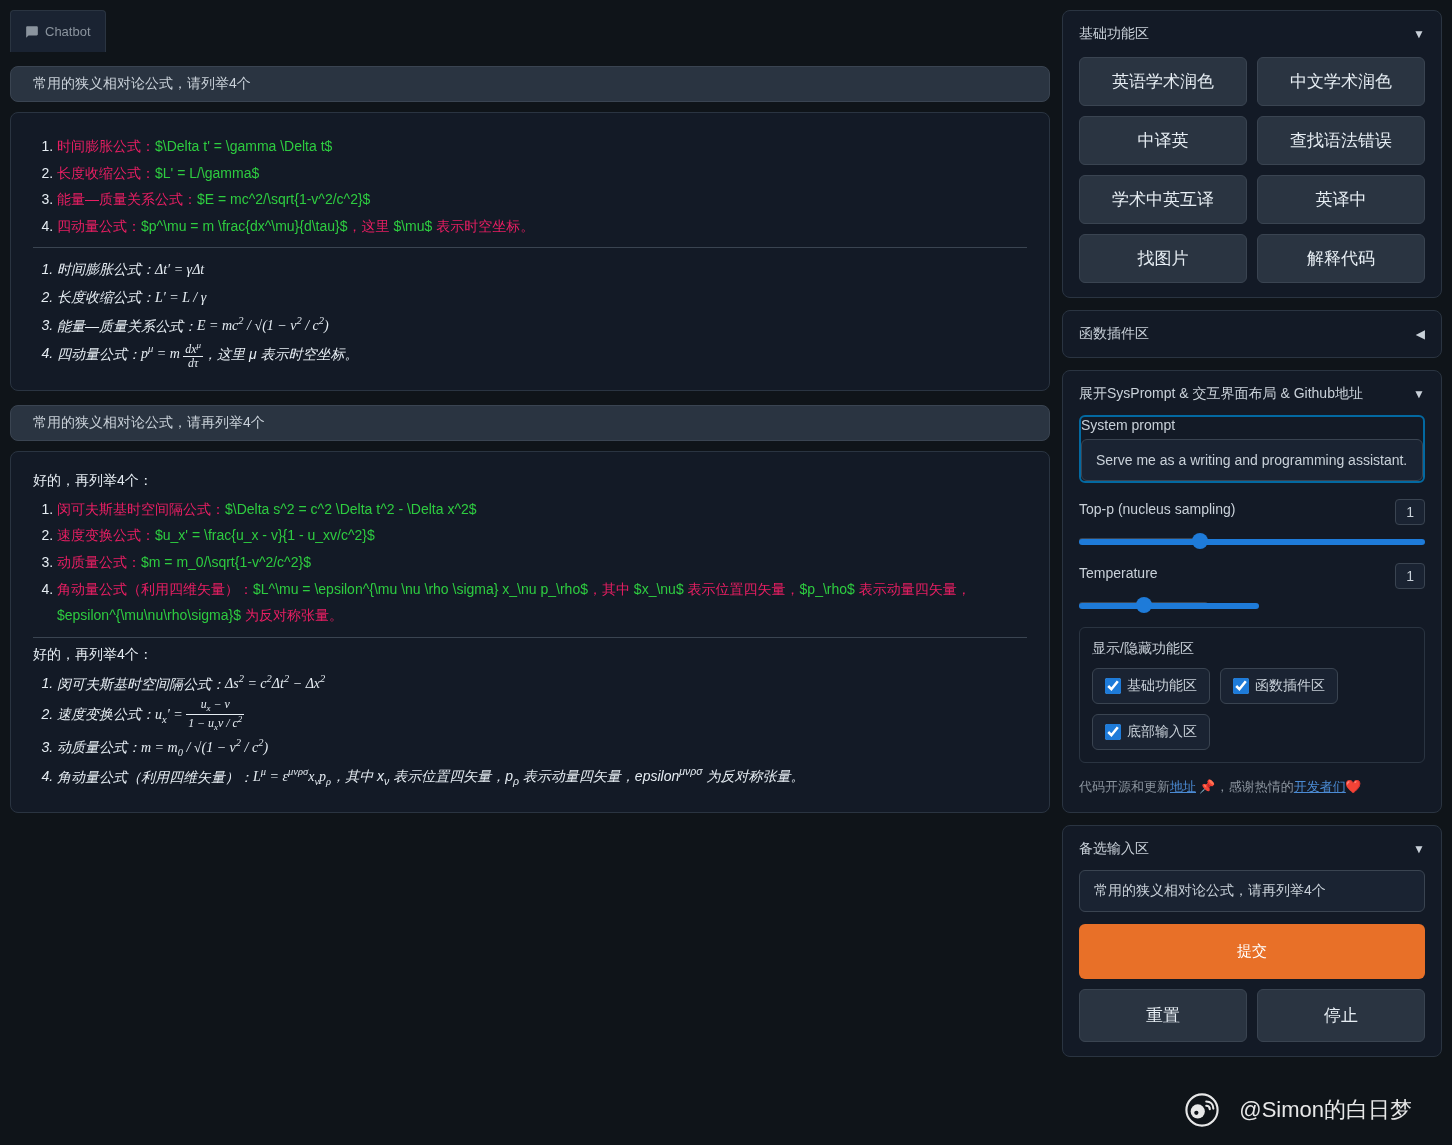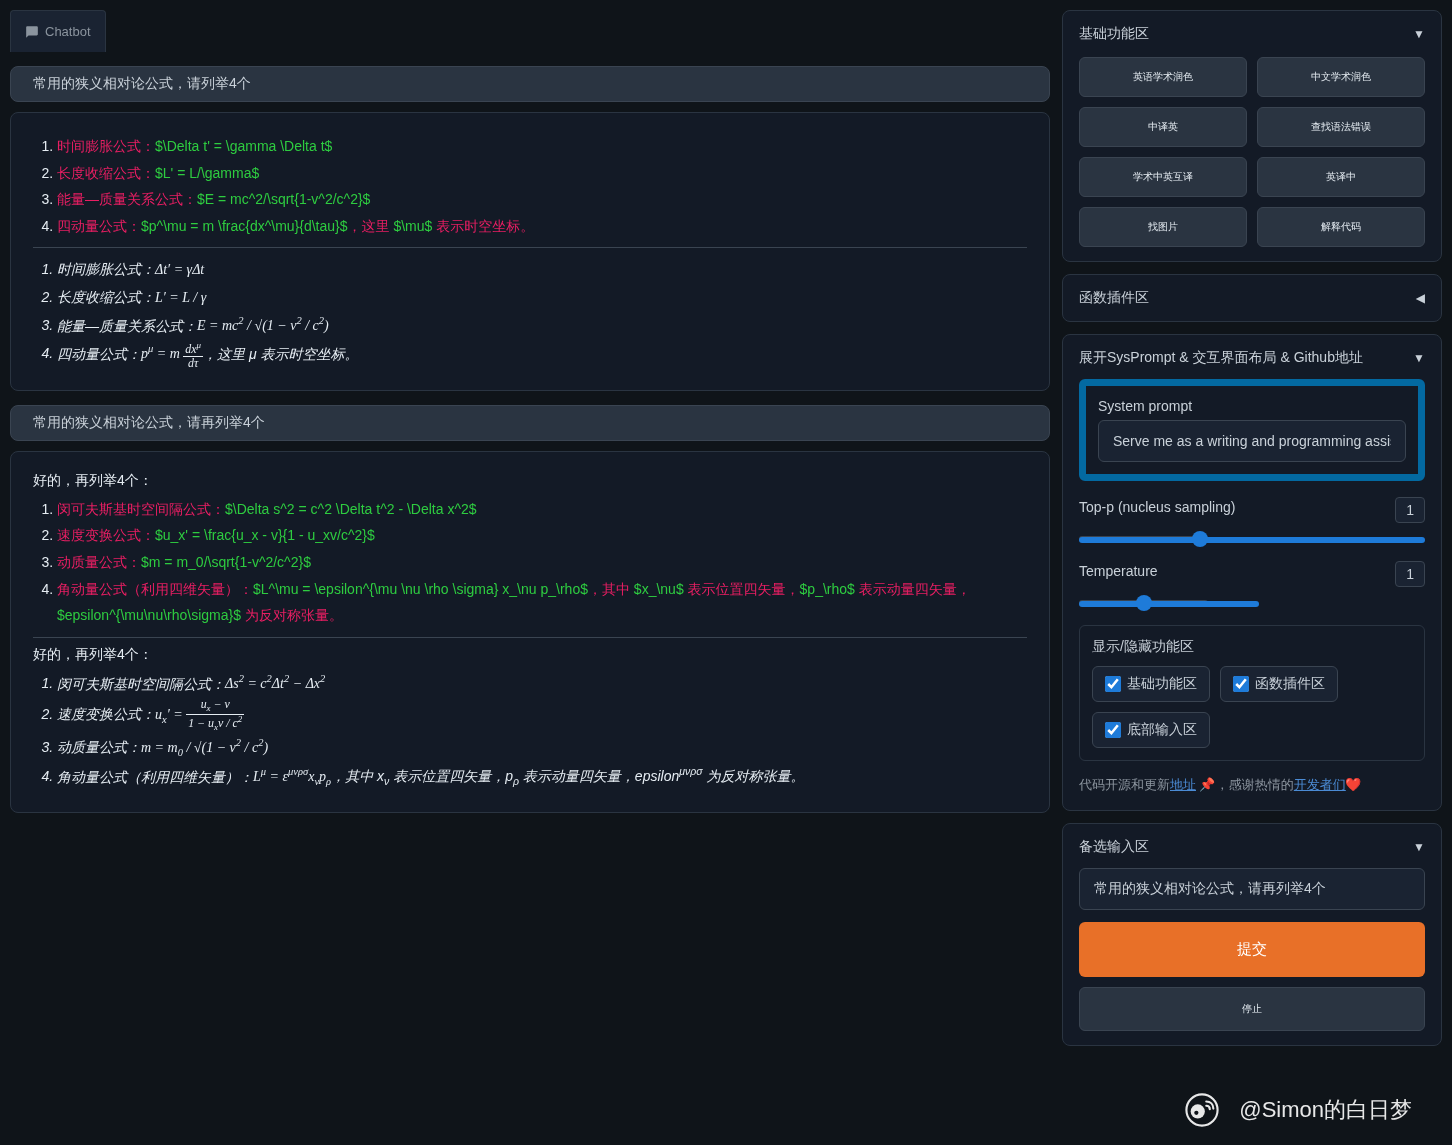--- a/index.html
+++ b/index.html
@@ -53,21 +53,21 @@
   color: #c9d1d9; font-size: 14px; cursor: pointer;
 }
 .chev { font-size: 12px; color: #c9d1d9; }
 
 .btn-grid {
   display: grid; grid-template-columns: 1fr 1fr; gap: 10px; margin-top: 14px;
 }
 .btn {
   background: #2a3441; color: #e6edf3; border: 1px solid #3a4451;
   padding: 12px 8px; border-radius: 6px; text-align: center; cursor: pointer;
-  font-size: 10px;
+  font-size: 17px;
 }
 
 .field-label { color: #c9d1d9; margin: 16px 0 6px 0; font-size: 14px; }
 .textbox {
   width: 100%; background: #1a2332; border: 1px solid #3a4451; color: #c9d1d9;
   padding: 12px 14px; border-radius: 6px; font-size: 14px;
 }
 .slider-row { display: flex; align-items: center; gap: 10px; margin-top: 6px; }
 .slider { flex: 1; -webkit-appearance: none; height: 6px; background: #3a4451; border-radius: 3px; }
 .slider::-webkit-slider-thumb { -webkit-appearance: none; width: 16px; height: 16px; border-radius: 50%; background: #1e7bd9; cursor: pointer; }
@@ -182,21 +182,21 @@
         <span>函数插件区</span>
         <span class="chev">◀</span>
       </div>
     </div>
 
     <div class="panel">
       <div class="panel-header">
         <span>展开SysPrompt &amp; 交互界面布局 &amp; Github地址</span>
         <span class="chev">▼</span>
       </div>
-      <div style="border:7px solid #0369a1; border-radius:6px; padding:12px; margin-top:12px;">
+      <div style="border:2px solid #0369a1; border-radius:6px; padding:0; margin-top:12px;">
         <div class="field-label" style="margin-top:0">System prompt</div>
         <input class="textbox" value="Serve me as a writing and programming assistant." style="">
       </div>
 
       <div style="display:flex; justify-content:space-between; align-items:center;">
         <div class="field-label">Top-p (nucleus sampling)</div>
         <div class="valbox" style="background:#1a2332;border:1px solid #3a4451;padding:4px 10px;border-radius:4px;margin-top:16px;">1</div>
       </div>
       <div class="slider-row">
         <div class="sliderwrap">
@@ -240,20 +240,21 @@
     </div>
 
     <div class="panel">
       <div class="panel-header">
         <span>备选输入区</span>
         <span class="chev">▼</span>
       </div>
       <input class="textbox" style="margin-top: 12px;" value="常用的狭义相对论公式，请再列举4个">
       <button class="submit-btn">提交</button>
       <div class="secondary-row">
+        <div class="btn">重置</div>
         <div class="btn">停止</div>
       </div>
     </div>
   </div>
 </div>
 
 <div class="watermark">
   <svg class="weibo-icon" viewBox="0 0 24 24">
       <circle cx="12" cy="12" r="11" fill="none" stroke="currentColor" stroke-width="1.5"></circle>
       <circle cx="9" cy="13" r="5" fill="currentColor"></circle>

